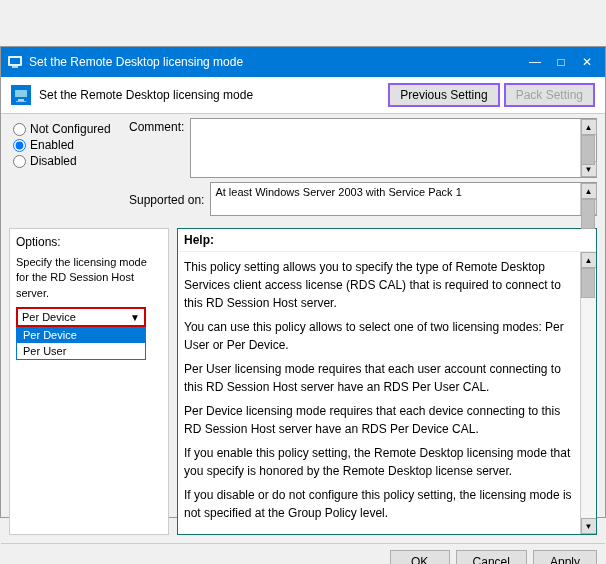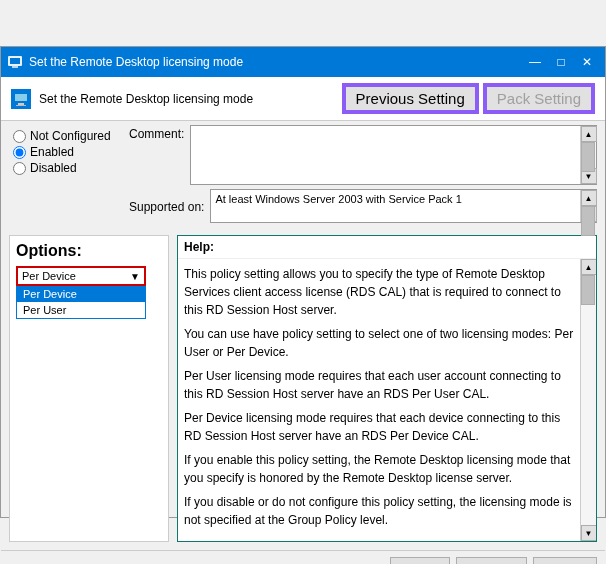--- a/index.html
+++ b/index.html
@@ -8,30 +8,30 @@
     .title-bar { background: #0078d7; color: white; display: flex; align-items: center; padding: 4px 6px; height: 30px; }
     .title-bar-icon { width: 16px; height: 16px; margin-right: 6px; flex-shrink: 0; }
     .title-bar-text { flex: 1; font-size: 12px; color: white; }
     .title-bar-controls { display: flex; gap: 2px; }
     .title-bar-btn { width: 24px; height: 22px; background: transparent; border: none; color: white; font-size: 12px; cursor: pointer; display: flex; align-items: center; justify-content: center; }
     .header-bar { background: white; border-bottom: 1px solid #ccc; padding: 6px 10px; display: flex; align-items: center; justify-content: space-between; height: 48px; }
     .header-left { display: flex; align-items: center; gap: 8px; }
     .header-icon { width: 20px; height: 20px; background: #0078d7; display: flex; align-items: center; justify-content: center; color: white; font-size: 10px; flex-shrink: 0; }
     .header-title { font-size: 12px; font-weight: normal; }
     .header-buttons { display: flex; gap: 4px; }
-    .header-btn { padding: 3px 10px; background: #e1e1e1; border: 4px solid #8b5cf6; cursor: pointer; font-size: 15px; min-width: 90px; text-align: center; }
+    .header-btn { padding: 3px 10px; background: #e1e1e1; border: 2px solid #8b5cf6; cursor: pointer; font-size: 12px; min-width: 90px; text-align: center; }
     .header-btn:disabled { color: #a0a0a0; cursor: default; background: #e1e1e1; }
     .content { display: flex; flex-direction: column; flex: 1; padding: 8px; gap: 4px; }
     .radio-section { display: flex; flex-direction: column; gap: 2px; padding-left: 4px; }
     .radio-row { display: flex; align-items: center; gap: 4px; }
     .radio-row input[type=radio] { margin: 0; }
     .radio-label { font-size: 12px; }
     .bottom-section { display: flex; gap: 8px; flex: 1; margin-top: 4px; }
     .options-panel { flex: 0 0 160px; display: flex; flex-direction: column; border: 1px solid #ccc; background: white; padding: 6px; }
-    .panel-title { font-size: 16px; font-weight: bold; margin-bottom: 6px; }
+    .panel-title { font-size: 12px; font-weight: normal; margin-bottom: 6px; }
     .options-desc { margin-bottom: 6px; font-size: 11px; line-height: 1.4; }
     .dropdown-wrapper { position: relative; width: 130px; border: 2px solid #cc0000; }
     .dropdown-select { width: 100%; padding: 2px 4px; border: none; background: white; font-size: 11px; appearance: none; cursor: pointer; outline: none; }
     .dropdown-arrow { position: absolute; right: 4px; top: 50%; transform: translateY(-50%); pointer-events: none; font-size: 10px; }
     .dropdown-options { border: 1px solid #0078d7; background: white; }
     .dropdown-option { padding: 2px 6px; font-size: 11px; cursor: pointer; }
     .dropdown-option.selected { background: #0078d7; color: white; }
     .help-panel { flex: 1; display: flex; flex-direction: column; border: 1px solid #0f766e; background: white; }
     .help-title { font-size: 12px; font-weight: bold; padding: 4px 6px; border-bottom: 1px solid #eee; }
     .help-content { padding: 6px; font-size: 11px; line-height: 1.5; overflow-y: auto; flex: 1; color: #000; }
@@ -126,40 +126,41 @@
             <div class="scrollbar-btn">▼</div>
           </div>
         </div>
       </div>
     </div>
 
     <div class="bottom-section">
 
       <div class="options-panel">
         <div class="panel-title">Options:</div>
+        <div class="options-desc">Specify the licensing mode for the RD Session Host server.</div>
         <div class="dropdown-wrapper">
           <select class="dropdown-select">
             <option>Per Device</option>
             <option>Per User</option>
           </select>
           <span class="dropdown-arrow">▼</span>
         </div>
 
         <div class="dropdown-options" style="margin-top:0; border-top:none; width:130px;">
           <div class="dropdown-option selected">Per Device</div>
           <div class="dropdown-option">Per User</div>
         </div>
       </div>
 
       <div class="help-panel">
         <div class="help-title">Help:</div>
         <div style="display:flex; flex:1; overflow:hidden;">
           <div class="help-content">
             <p>This policy setting allows you to specify the type of Remote Desktop Services client access license (RDS CAL) that is required to connect to this RD Session Host server.</p>
-            <p>You can use have policy setting to select one of two licensing modes: Per User or Per Device.</p>
+            <p>You can use this policy allows to select one of two licensing modes: Per User or Per Device.</p>
             <p>Per User licensing mode requires that each user account connecting to this RD Session Host server have an RDS Per User CAL.</p>
             <p>Per Device licensing mode requires that each device connecting to this RD Session Host server have an RDS Per Device CAL.</p>
             <p>If you enable this policy setting, the Remote Desktop licensing mode that you specify is honored by the Remote Desktop license server.</p>
             <p>If you disable or do not configure this policy setting, the licensing mode is not specified at the Group Policy level.</p>
           </div>
           <div class="scrollbar-v">
             <div class="scrollbar-btn">▲</div>
             <div class="scrollbar-track">
               <div class="scrollbar-thumb"></div>
             </div>

